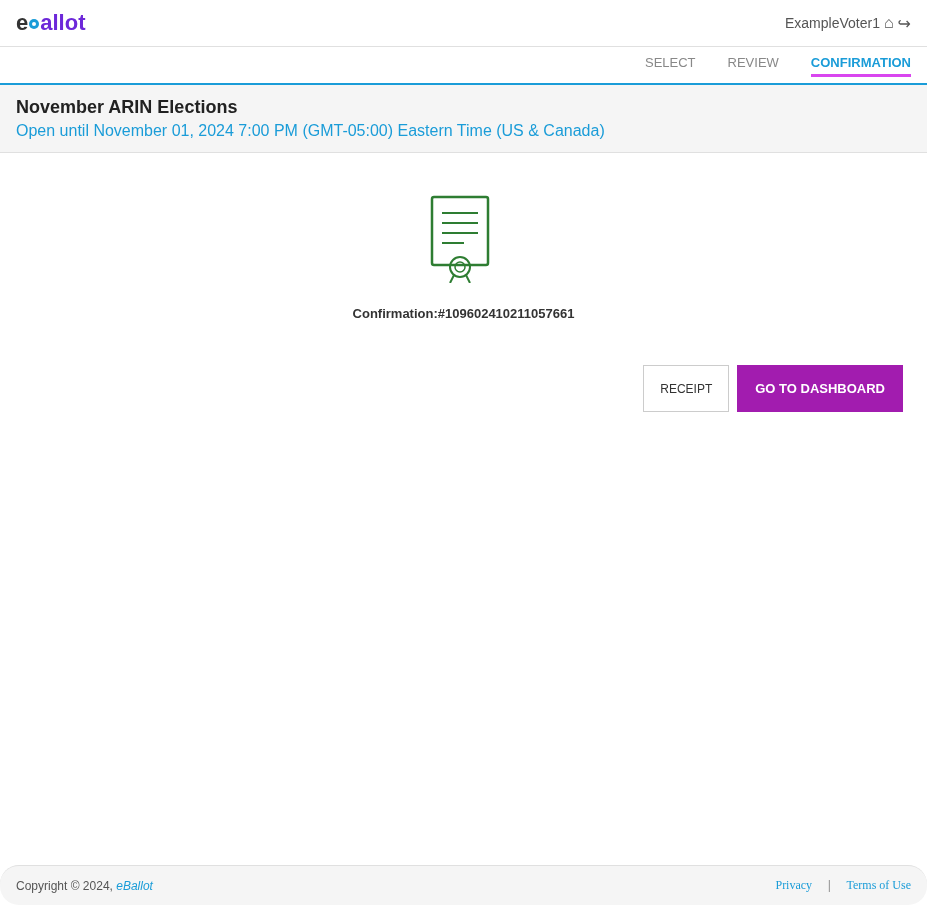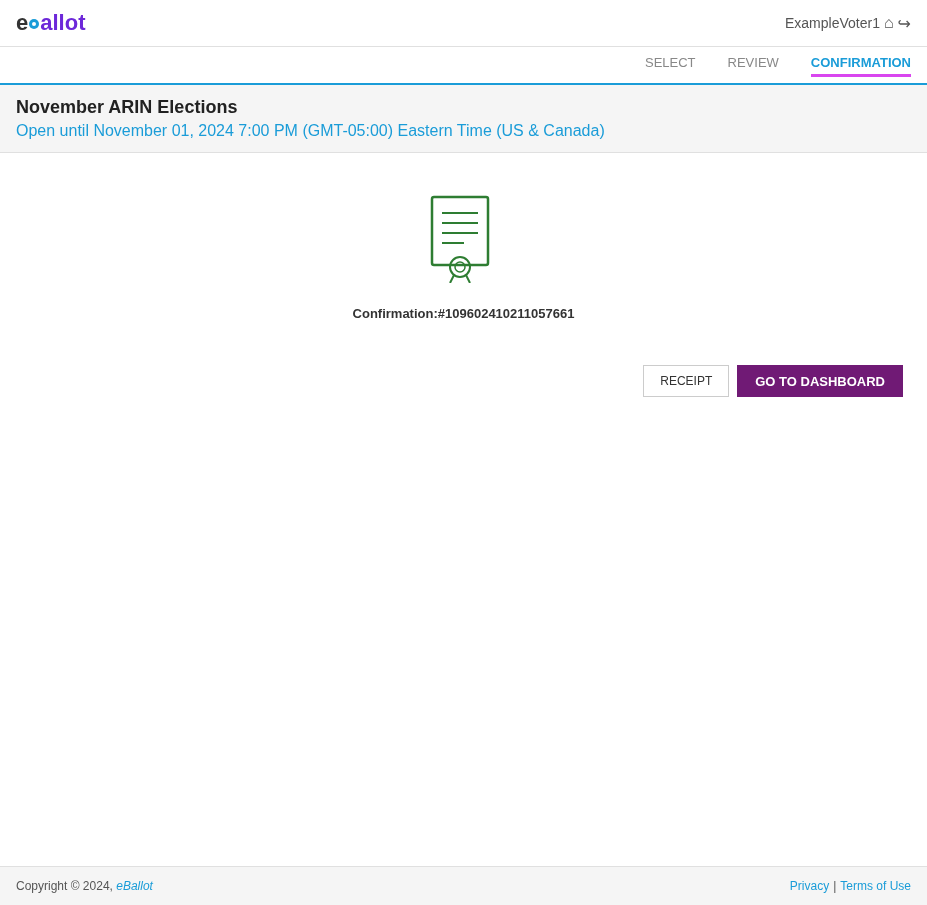--- a/index.html
+++ b/index.html
@@ -144,43 +144,45 @@
     }
     .btn-receipt {
       padding: 8px 16px;
       border: 1px solid #ccc;
       background: #fff;
       color: #333;
       font-size: 12px;
       cursor: pointer;
     }
     .btn-dashboard {
-      padding: 8px 18px;
+      padding: 16px 18px;
       border: none;
-      background: #701a75;
+      background: #a21caf;
       color: #fff;
       font-size: 13px;
       font-weight: bold;
       cursor: pointer;
     }
 
     
     .footer {
       background: #f5f5f5;
       border-top: 1px solid #e0e0e0;
       padding: 12px 16px;
       display: flex;
       justify-content: space-between;
       align-items: center;
       font-size: 12px;
       color: #555;
+      border-radius: 19px;
     }
     .footer-links {
       display: flex;
-      gap: 4px;
+      gap: 16px;
+      font-family: Liberation Serif, serif;
     }
     .footer-link {
       color: #1a9cd8;
       text-decoration: none;
       cursor: pointer;
     }
     .footer-sep { color: #555; }
     .footer-logo-inline { color: #1a9cd8; font-style: italic; }
   </style>
 </head>

